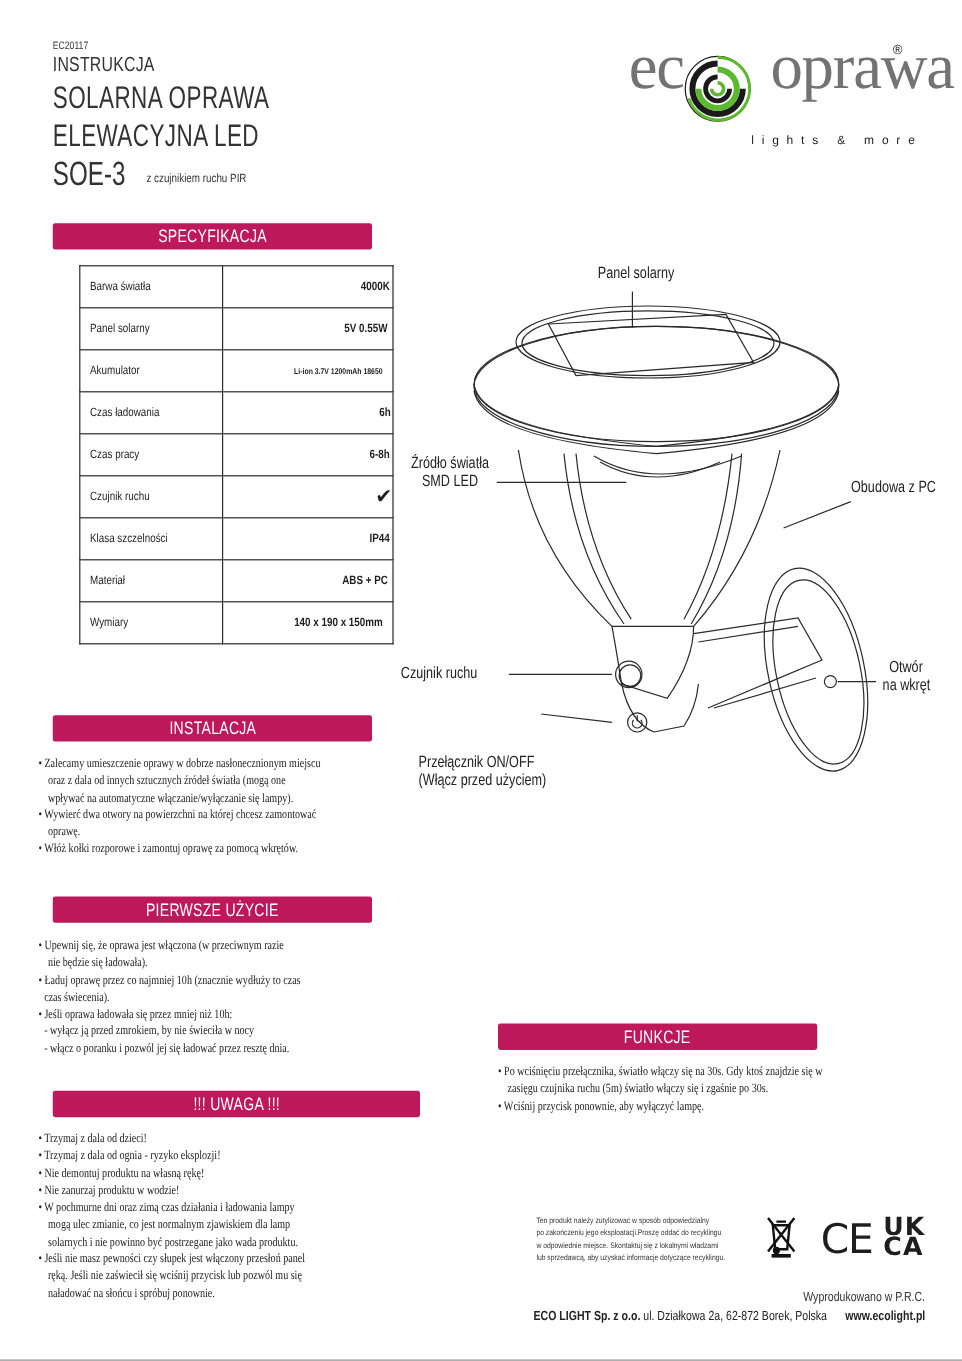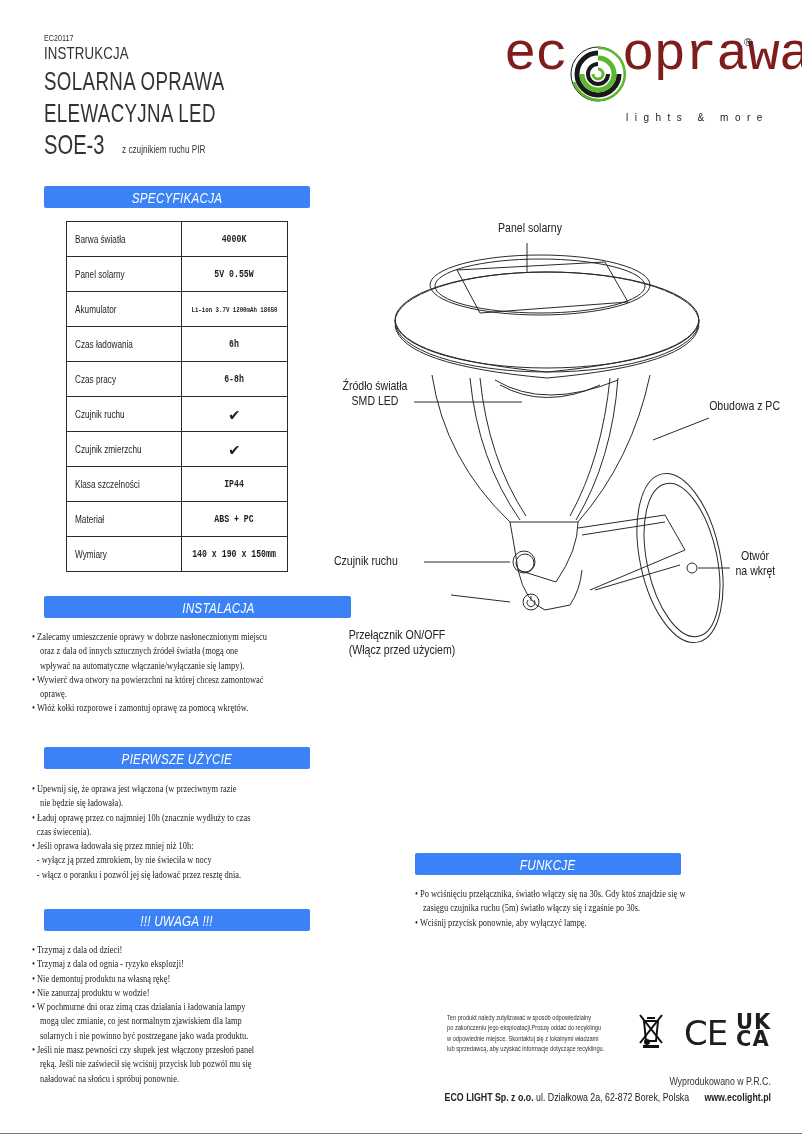--- a/index.html
+++ b/index.html
@@ -11,37 +11,37 @@
   .code { left: 44px; top: 33px; font-size: 9px; transform: scaleX(0.8); transform-origin: left; color:#333; }
   .instr { left: 44px; top: 44px; font-size: 17px; transform: scaleX(0.78); transform-origin: left; color:#333; letter-spacing: 0.2px; }
   .title1, .title2 { left: 44px; font-size: 26px; transform: scaleX(0.72); transform-origin: left; color:#333; letter-spacing: 0.5px; }
   .title1 { top: 66px; }
   .title2 { top: 98px; }
   .model { left: 44px; top: 129px; font-size: 28px; transform: scaleX(0.72); transform-origin: left; color:#333; }
   .model-sub { left: 122px; top: 144px; font-size: 10px; transform: scaleX(0.82); transform-origin: left; color:#333; }
 
   
   .logo { left: 500px; top: 32px; width: 270px; height: 96px; }
-  .logo-text { position:absolute; top: -8px; font-size: 54px; color: #7f1d1d; font-family: Liberation Mono, monospace; letter-spacing: -1px; }
+  .logo-text { position:absolute; top: -8px; font-size: 54px; color: #737373; font-family: Liberation Serif, serif; letter-spacing: -1px; margin-left: 20px; }
   .logo-eco { left: 4px; }
   .logo-light { left: 122px; }
   .logo-reg { position:absolute; left: 244px; top: 4px; font-size: 11px; }
   .logo-swirl { position:absolute; left: 68px; top: 12px; width: 60px; height: 60px; }
   .logo-tag { position:absolute; left: 126px; top: 80px; font-size: 10px; letter-spacing: 6.5px; color:#222; }
 
   
-  .bar { background: #3b82f6; color: #fff; height: 22px; border-radius: 2px;
-         display:flex; align-items:center; justify-content:center;font-style:italic; }
+  .bar { background: #be185d; color: #fff; height: 22px; border-radius: 2px;
+         display:flex; align-items:center; justify-content:center; }
   .bar span { font-size: 15px; transform: scaleX(0.78); display:inline-block; letter-spacing: 0.3px; }
 
   
-  .spec { left: 66px; top: 221px; width: 222px; border-collapse: collapse; }
+  .spec { left: 66px; top: 221px; width: 262px; border-collapse: collapse; }
   .spec td { border: 1px solid #2a2a2a; height: 34px; font-size: 10px; padding: 0; }
   .spec td.k { width: 110px; padding-left: 8px; }
-  .spec td.v { text-align: center; font-family: Liberation Mono, monospace; }
+  .spec td.v { text-align: right; }
   .spec td .t { display:inline-block; transform: scaleX(0.82); transform-origin: left; white-space: nowrap; }
   .spec td.v .t { transform-origin: center; font-weight: bold; }
   .spec td.v .t.small { font-size: 7px; }
   .spec td.v .t.check { font-size: 17px; transform: none; }
 
   
   .blist { font-size: 10.5px; line-height: 14.3px; color:#222; white-space: nowrap; font-family: Liberation Serif, serif; }
   .blist .ln { display:block; transform: scaleX(0.8); transform-origin: left; }
   .blist .ind { padding-left: 10px; }
   .blist .ind2 { padding-left: 6px; }
@@ -114,39 +114,35 @@
       </tr>
     <tr>
         <td class="k"><span class="t">Czas pracy</span></td>
         <td class="v"><span class="t">6-8h</span></td>
       </tr>
     <tr>
         <td class="k"><span class="t">Czujnik ruchu</span></td>
         <td class="v"><span class="t check">✔</span></td>
       </tr>
     <tr>
-        <td class="k"><span class="t">Czujnik zmierzchu</span></td>
-        <td class="v"><span class="t check">✔</span></td>
-      </tr>
-    <tr>
         <td class="k"><span class="t">Klasa szczelności</span></td>
         <td class="v"><span class="t">IP44</span></td>
       </tr>
     <tr>
         <td class="k"><span class="t">Materiał</span></td>
         <td class="v"><span class="t">ABS + PC</span></td>
       </tr>
     <tr>
         <td class="k"><span class="t">Wymiary</span></td>
         <td class="v"><span class="t">140 x 190 x 150mm</span></td>
       </tr>
   </tbody>
 </table>
 
-<div class="abs bar" style="left:44px; top:596px; width:266px;padding-left:41px;">
+<div class="abs bar" style="left:44px; top:596px; width:266px;">
   <span>INSTALACJA</span>
 </div>
 <div class="abs blist" style="left:32px; top:630px;">
   <span class="ln">• Zalecamy umieszczenie oprawy w dobrze nasłonecznionym miejscu</span>
   <span class="ln ind">oraz z dala od innych sztucznych źródeł światła (mogą one</span>
   <span class="ln ind">wpływać na automatyczne włączanie/wyłączanie się lampy).</span>
   <span class="ln">• Wywierć dwa otwory na powierzchni na której chcesz zamontować</span>
   <span class="ln ind">oprawę.</span>
   <span class="ln">• Włóż kołki rozporowe i zamontuj oprawę za pomocą wkrętów.</span>
 </div>
@@ -157,21 +153,21 @@
 <div class="abs blist" style="left:32px; top:782px;">
   <span class="ln">• Upewnij się, że oprawa jest włączona (w przeciwnym razie</span>
   <span class="ln ind">nie będzie się ładowała).</span>
   <span class="ln">• Ładuj oprawę przez co najmniej 10h (znacznie wydłuży to czas</span>
   <span class="ln ind2">czas świecenia).</span>
   <span class="ln">• Jeśli oprawa ładowała się przez mniej niż 10h:</span>
   <span class="ln ind2">- wyłącz ją przed zmrokiem, by nie świeciła w nocy</span>
   <span class="ln ind2">- włącz o poranku i pozwól jej się ładować przez resztę dnia.</span>
 </div>
 
-<div class="abs bar" style="left:44px; top:909px; width:266px;align-items:center;">
+<div class="abs bar" style="left:44px; top:909px; width:306px;align-items:center;">
   <span>!!! UWAGA !!!</span>
 </div>
 <div class="abs blist" style="left:32px; top:943px;">
   <span class="ln">• Trzymaj z dala od dzieci!</span>
   <span class="ln">• Trzymaj z dala od ognia - ryzyko eksplozji!</span>
   <span class="ln">• Nie demontuj produktu na własną rękę!</span>
   <span class="ln">• Nie zanurzaj produktu w wodzie!</span>
   <span class="ln">• W pochmurne dni oraz zimą czas działania i ładowania lampy</span>
   <span class="ln ind">mogą ulec zmianie, co jest normalnym zjawiskiem dla lamp</span>
   <span class="ln ind">solarnych i nie powinno być postrzegane jako wada produktu.</span>

